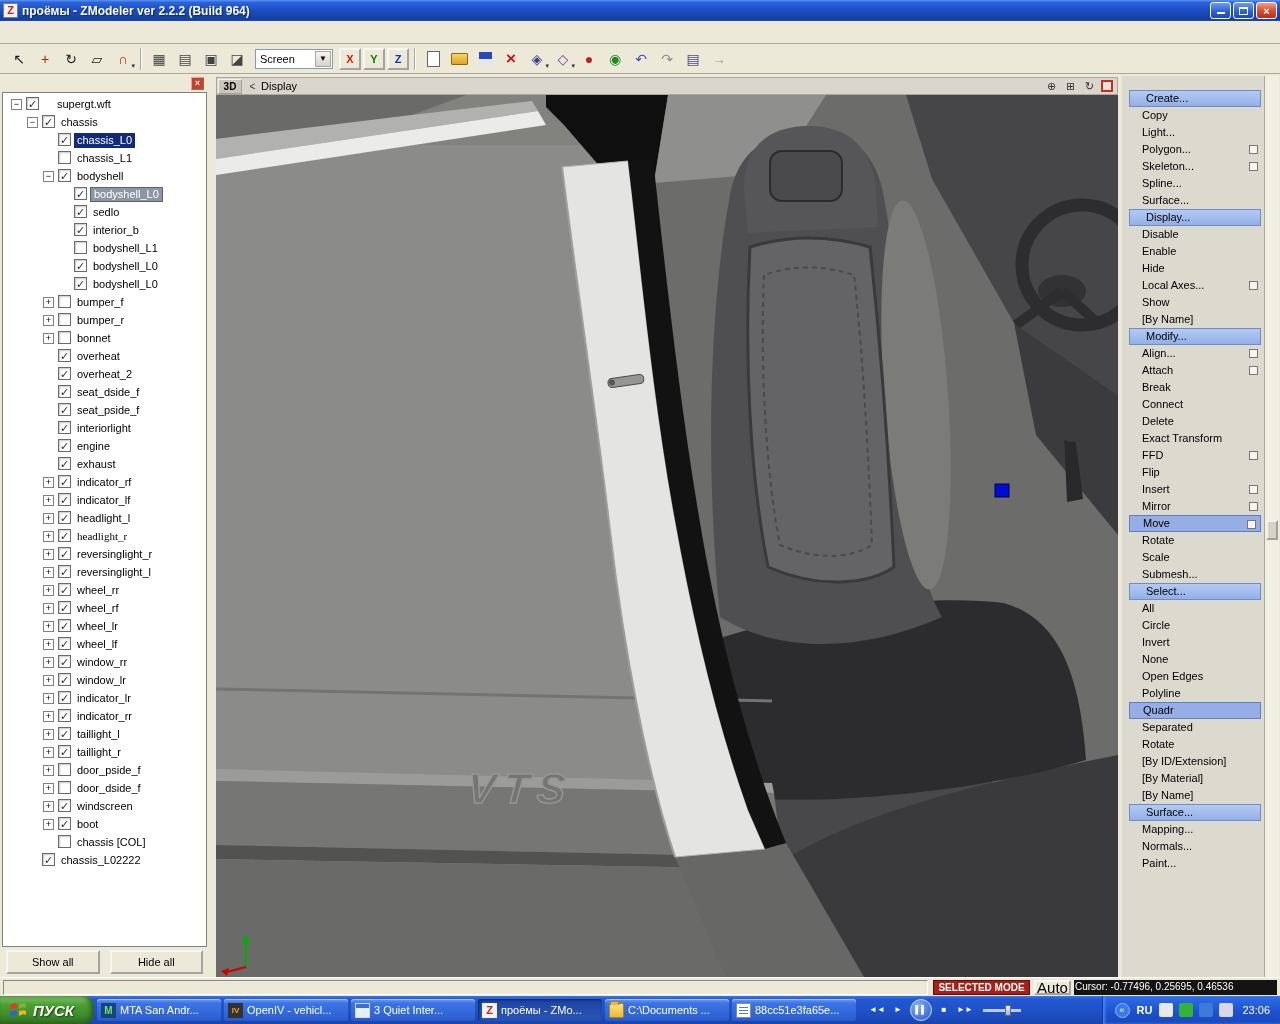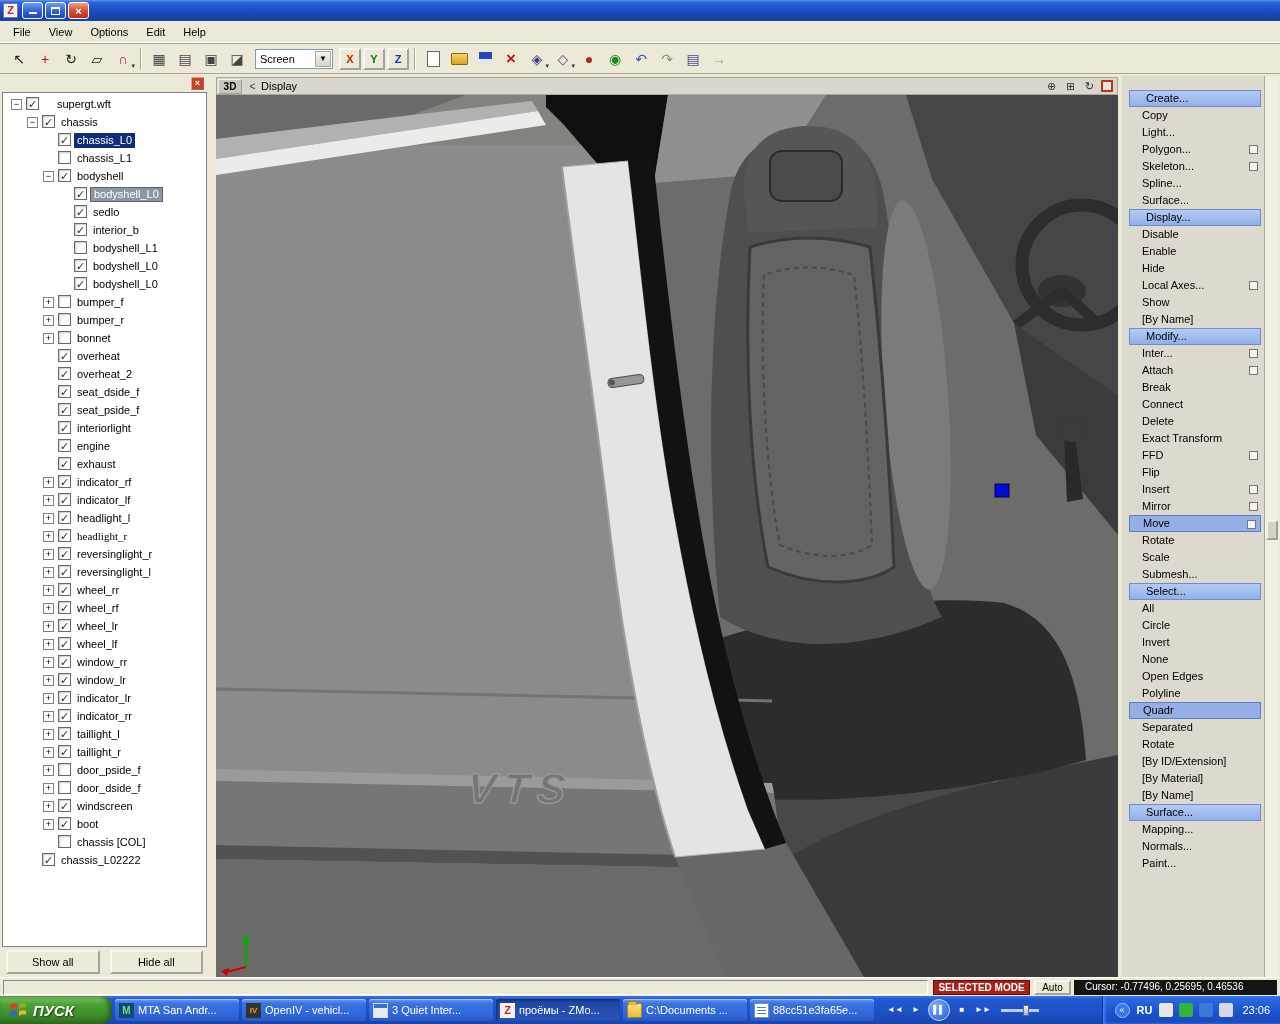--- a/index.html
+++ b/index.html
@@ -96,29 +96,29 @@
     border:2px outset #f4f2ec; }
 
   
   .statusbar { position:absolute; left:0; top:977px; width:1280px; height:19px; background:#ECE9D8;
     border-top:1px solid #fff; }
   .sb-main { position:absolute; left:3px; top:2px; width:925px; height:15px;
     border:1px solid; border-color:#888 #fff #fff #888; }
   .sb-mode { position:absolute; left:933px; top:2px; width:97px; height:15px; background:#a82018;
     color:#fff; font-weight:bold; font-size:10px; line-height:13px; text-align:center; border:1px solid #5a0f0a; }
   .sb-auto { position:absolute; left:1034px; top:2px; width:37px; height:15px; background:#ECE9D8;
-    border:2px outset #f8f6f0; font-size:10px; line-height:11px; text-align:center; }
+    border:2px outset #f8f6f0; font-size:15px; line-height:11px; text-align:center; }
   .sb-cursor { position:absolute; left:1074px; top:2px; width:203px; height:15px; background:#141414;
-    color:#fff; font-size:10px; line-height:14px; padding-left:11px; white-space:nowrap; }
+    color:#fff; font-size:10px; line-height:14px; padding-left:1px; white-space:nowrap; }
 
   
   .taskbar { position:absolute; left:0; top:996px; width:1280px; height:28px;
     background:linear-gradient(180deg,#3a77e8 0%,#2258d2 12%,#1e4fc4 60%,#1845ae 100%);
     display:flex; align-items:center; }
-  .start-btn { width:112px; height:28px; border-radius:0 10px 10px 0; flex:none;
+  .start-btn { width:94px; height:28px; border-radius:0 10px 10px 0; flex:none;
     background:linear-gradient(180deg,#8cc877 0%,#4aa232 30%,#3d8c2a 70%,#2f6f1f 100%);
     color:#fff; font-weight:bold; font-style:italic; font-size:15px; display:flex; align-items:center;
     gap:5px; padding-left:8px; text-shadow:1px 1px 2px #1a3a10; box-shadow:inset -3px 0 5px #2a5a1a; }
   .task-btn { width:124px; height:22px; margin-left:3px; border-radius:3px; flex:none;
     background:linear-gradient(180deg,#6f9bf2 0%,#3c74e4 20%,#2f63d6 80%,#2a58c2 100%);
     color:#fff; display:flex; align-items:center; gap:4px; padding:0 4px;
     box-shadow:inset 0 1px 0 #9ec0ff; }
   .task-btn.active { background:linear-gradient(180deg,#1e44a0,#2a56b8); box-shadow:inset 1px 1px 3px #10255e; }
   .task-btn .lbl { white-space:nowrap; overflow:hidden; font-size:11px; }
   .tk-ico { width:15px; height:15px; flex:none; text-align:center; position:relative; }
@@ -151,38 +151,32 @@
   .tray-ico { width:14px; height:14px; border-radius:2px; }
   .tray-clock { margin-left:2px; }
 </style>
 </head>
 <body>
 
 <div id="app">
 
   <div class="titlebar">
     <span class="app-icon">Z</span>
+    <span class="title-text">проёмы - ZModeler ver 2.2.2 (Build 964)</span>
     <span class="win-btns">
       <span class="wb min">
           <span class="g-min"></span>
         </span>
       <span class="wb max">
           <span class="g-max"></span>
         </span>
       <span class="wb close">×</span>
     </span>
   </div>
 
-  <div class="menubar" id="menubar">
-      <span class="menu-item">File</span>
-      <span class="menu-item">View</span>
-      <span class="menu-item">Options</span>
-      <span class="menu-item">Edit</span>
-      <span class="menu-item">Help</span>
-    </div>
 
   <div class="toolbar" id="toolbar">
       <span class="tbtn">
         <span class="tglyph" style="color: rgb(26, 26, 26);">↖</span>
       </span>
       <span class="tbtn">
         <span class="tglyph" style="color: rgb(176, 32, 32);">+</span>
       </span>
       <span class="tbtn">
         <span class="tglyph" style="color: rgb(26, 26, 26);">↻</span>
@@ -541,21 +535,21 @@
       <div class="crow item"><span>Spline...</span></div>
       <div class="crow item"><span>Surface...</span></div>
       <div class="crow header"><span>Display...</span></div>
       <div class="crow item"><span>Disable</span></div>
       <div class="crow item"><span>Enable</span></div>
       <div class="crow item"><span>Hide</span></div>
       <div class="crow item"><span>Local Axes...</span><span class="copt"></span></div>
       <div class="crow item"><span>Show</span></div>
       <div class="crow item"><span>[By Name]</span></div>
       <div class="crow header"><span>Modify...</span></div>
-      <div class="crow item"><span>Inter...</span><span class="copt"></span></div>
+      <div class="crow item"><span>Align...</span><span class="copt"></span></div>
       <div class="crow item"><span>Attach</span><span class="copt"></span></div>
       <div class="crow item"><span>Break</span></div>
       <div class="crow item"><span>Connect</span></div>
       <div class="crow item"><span>Delete</span></div>
       <div class="crow item"><span>Exact Transform</span></div>
       <div class="crow item"><span>FFD</span><span class="copt"></span></div>
       <div class="crow item"><span>Flip</span></div>
       <div class="crow item"><span>Insert</span><span class="copt"></span></div>
       <div class="crow item"><span>Mirror</span><span class="copt"></span></div>
       <div class="crow item selected"><span>Move</span><span class="copt"></span></div>

